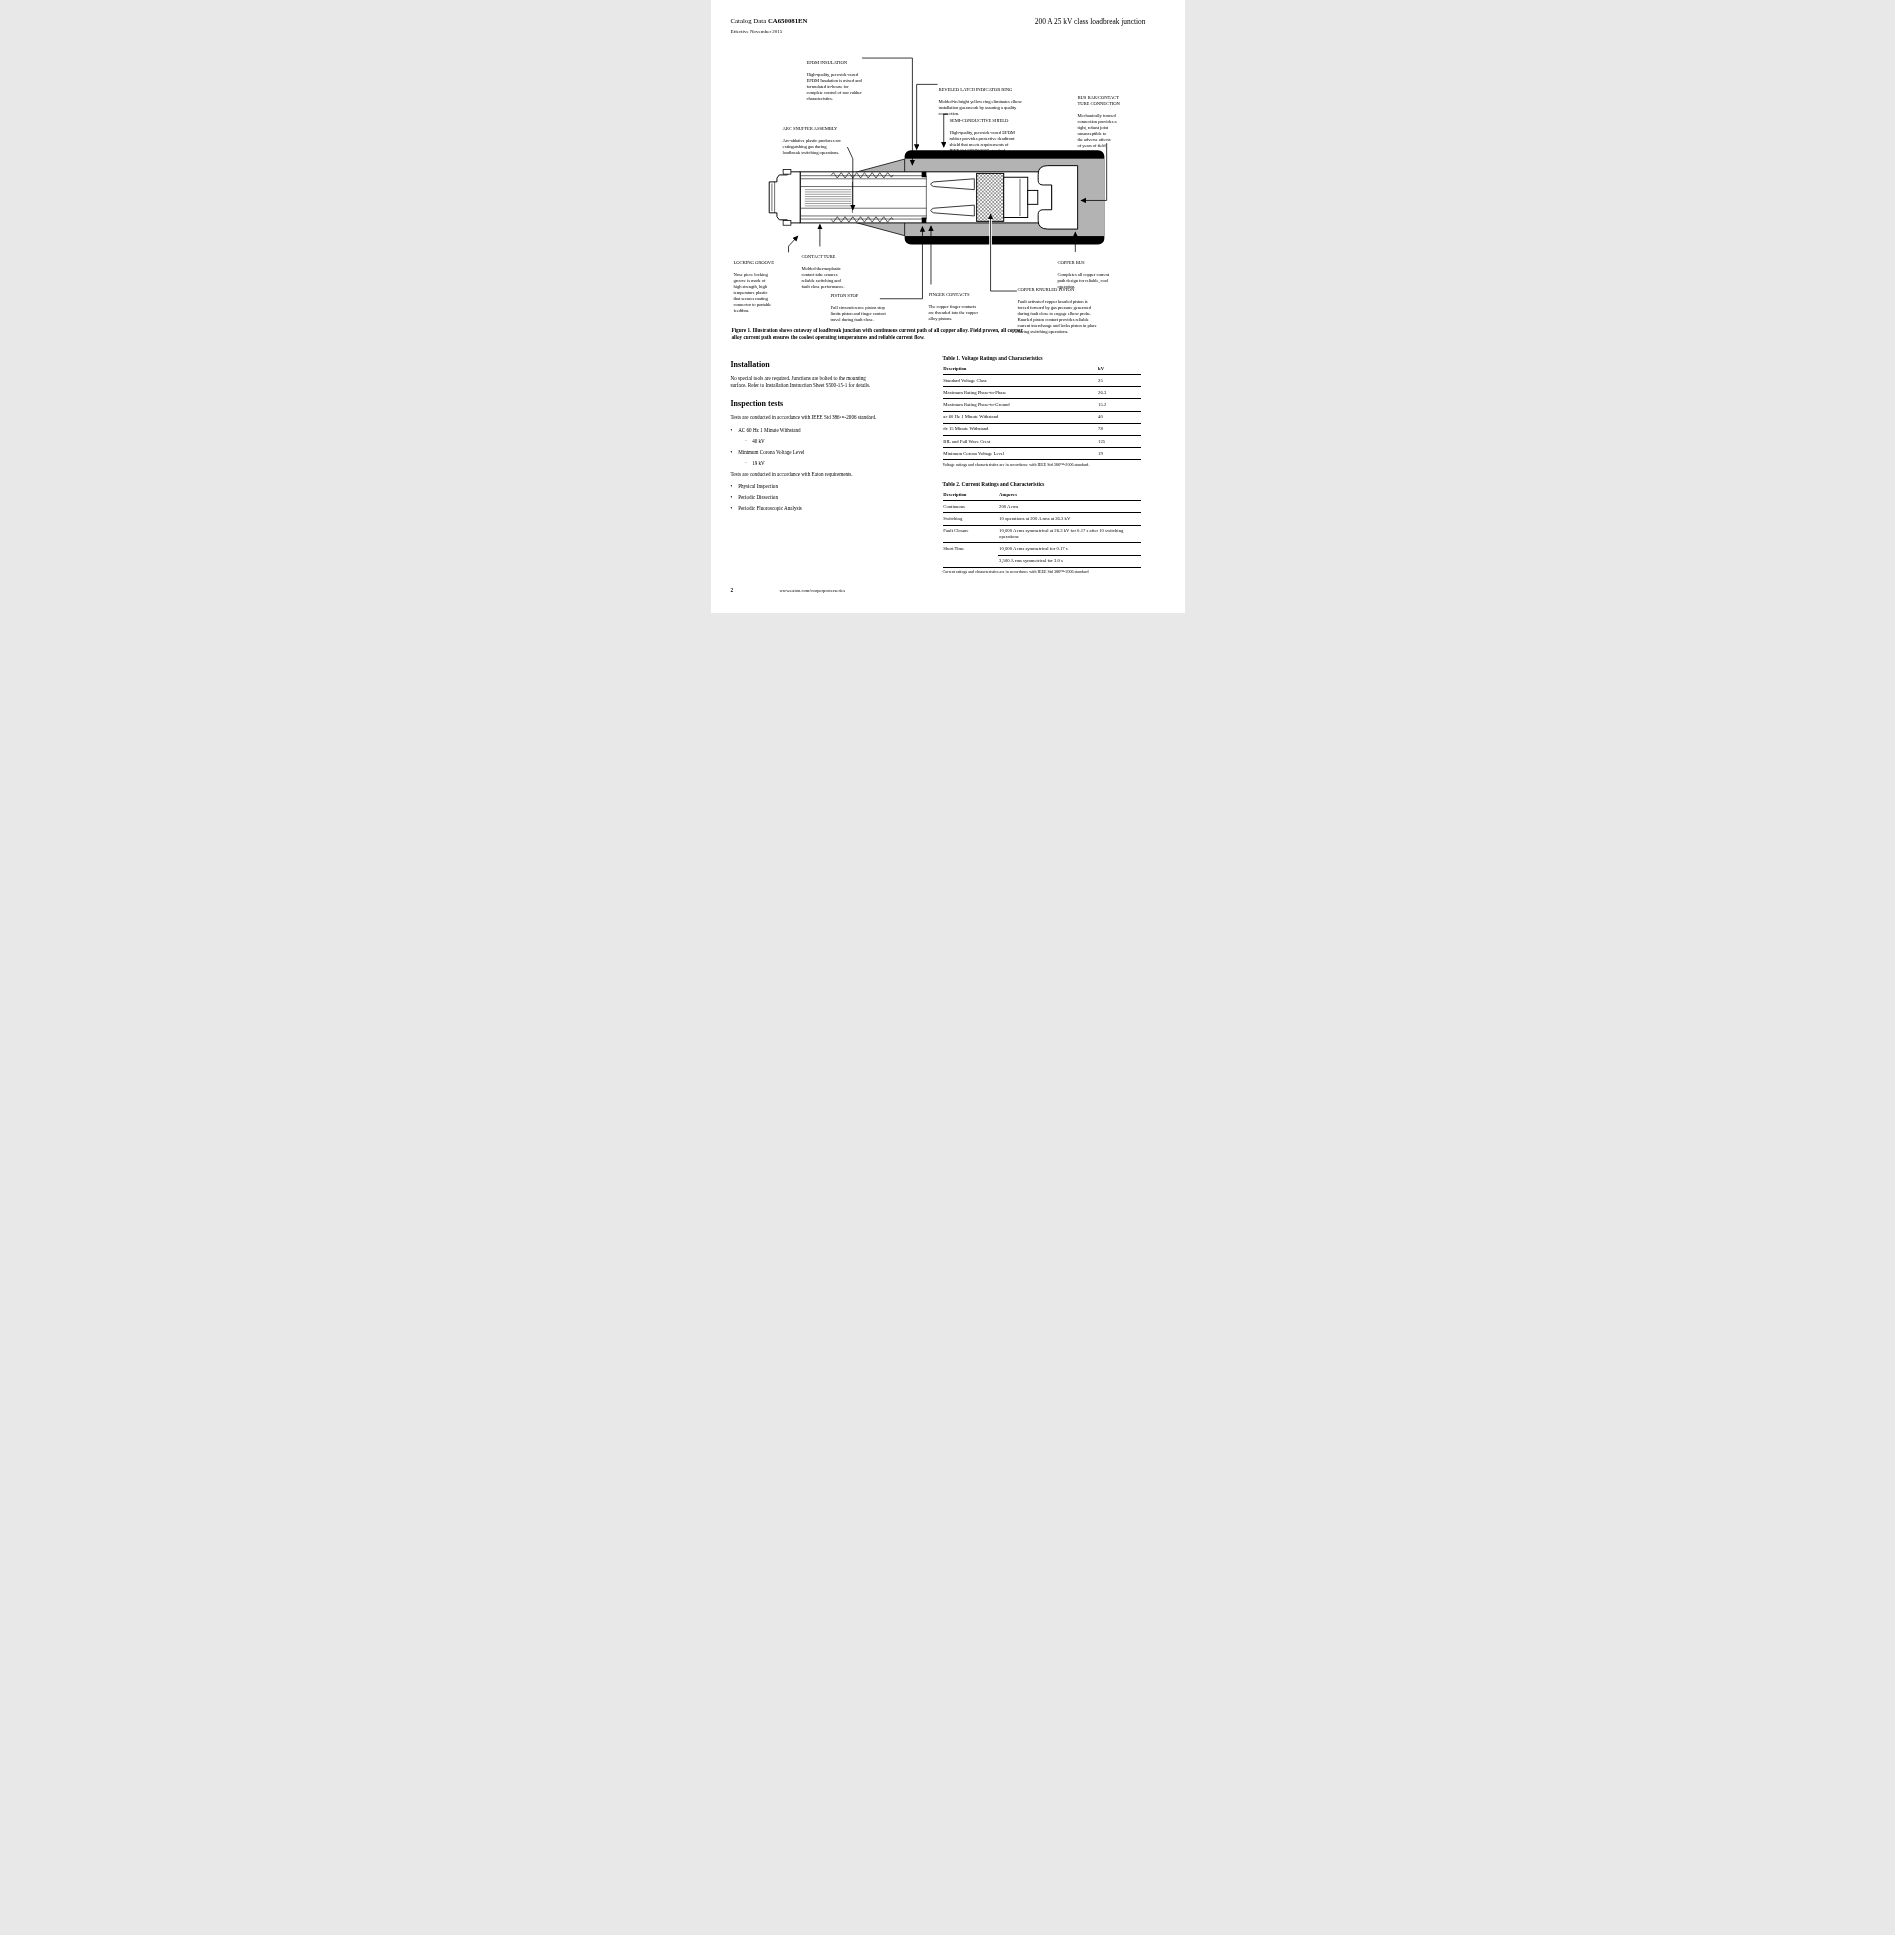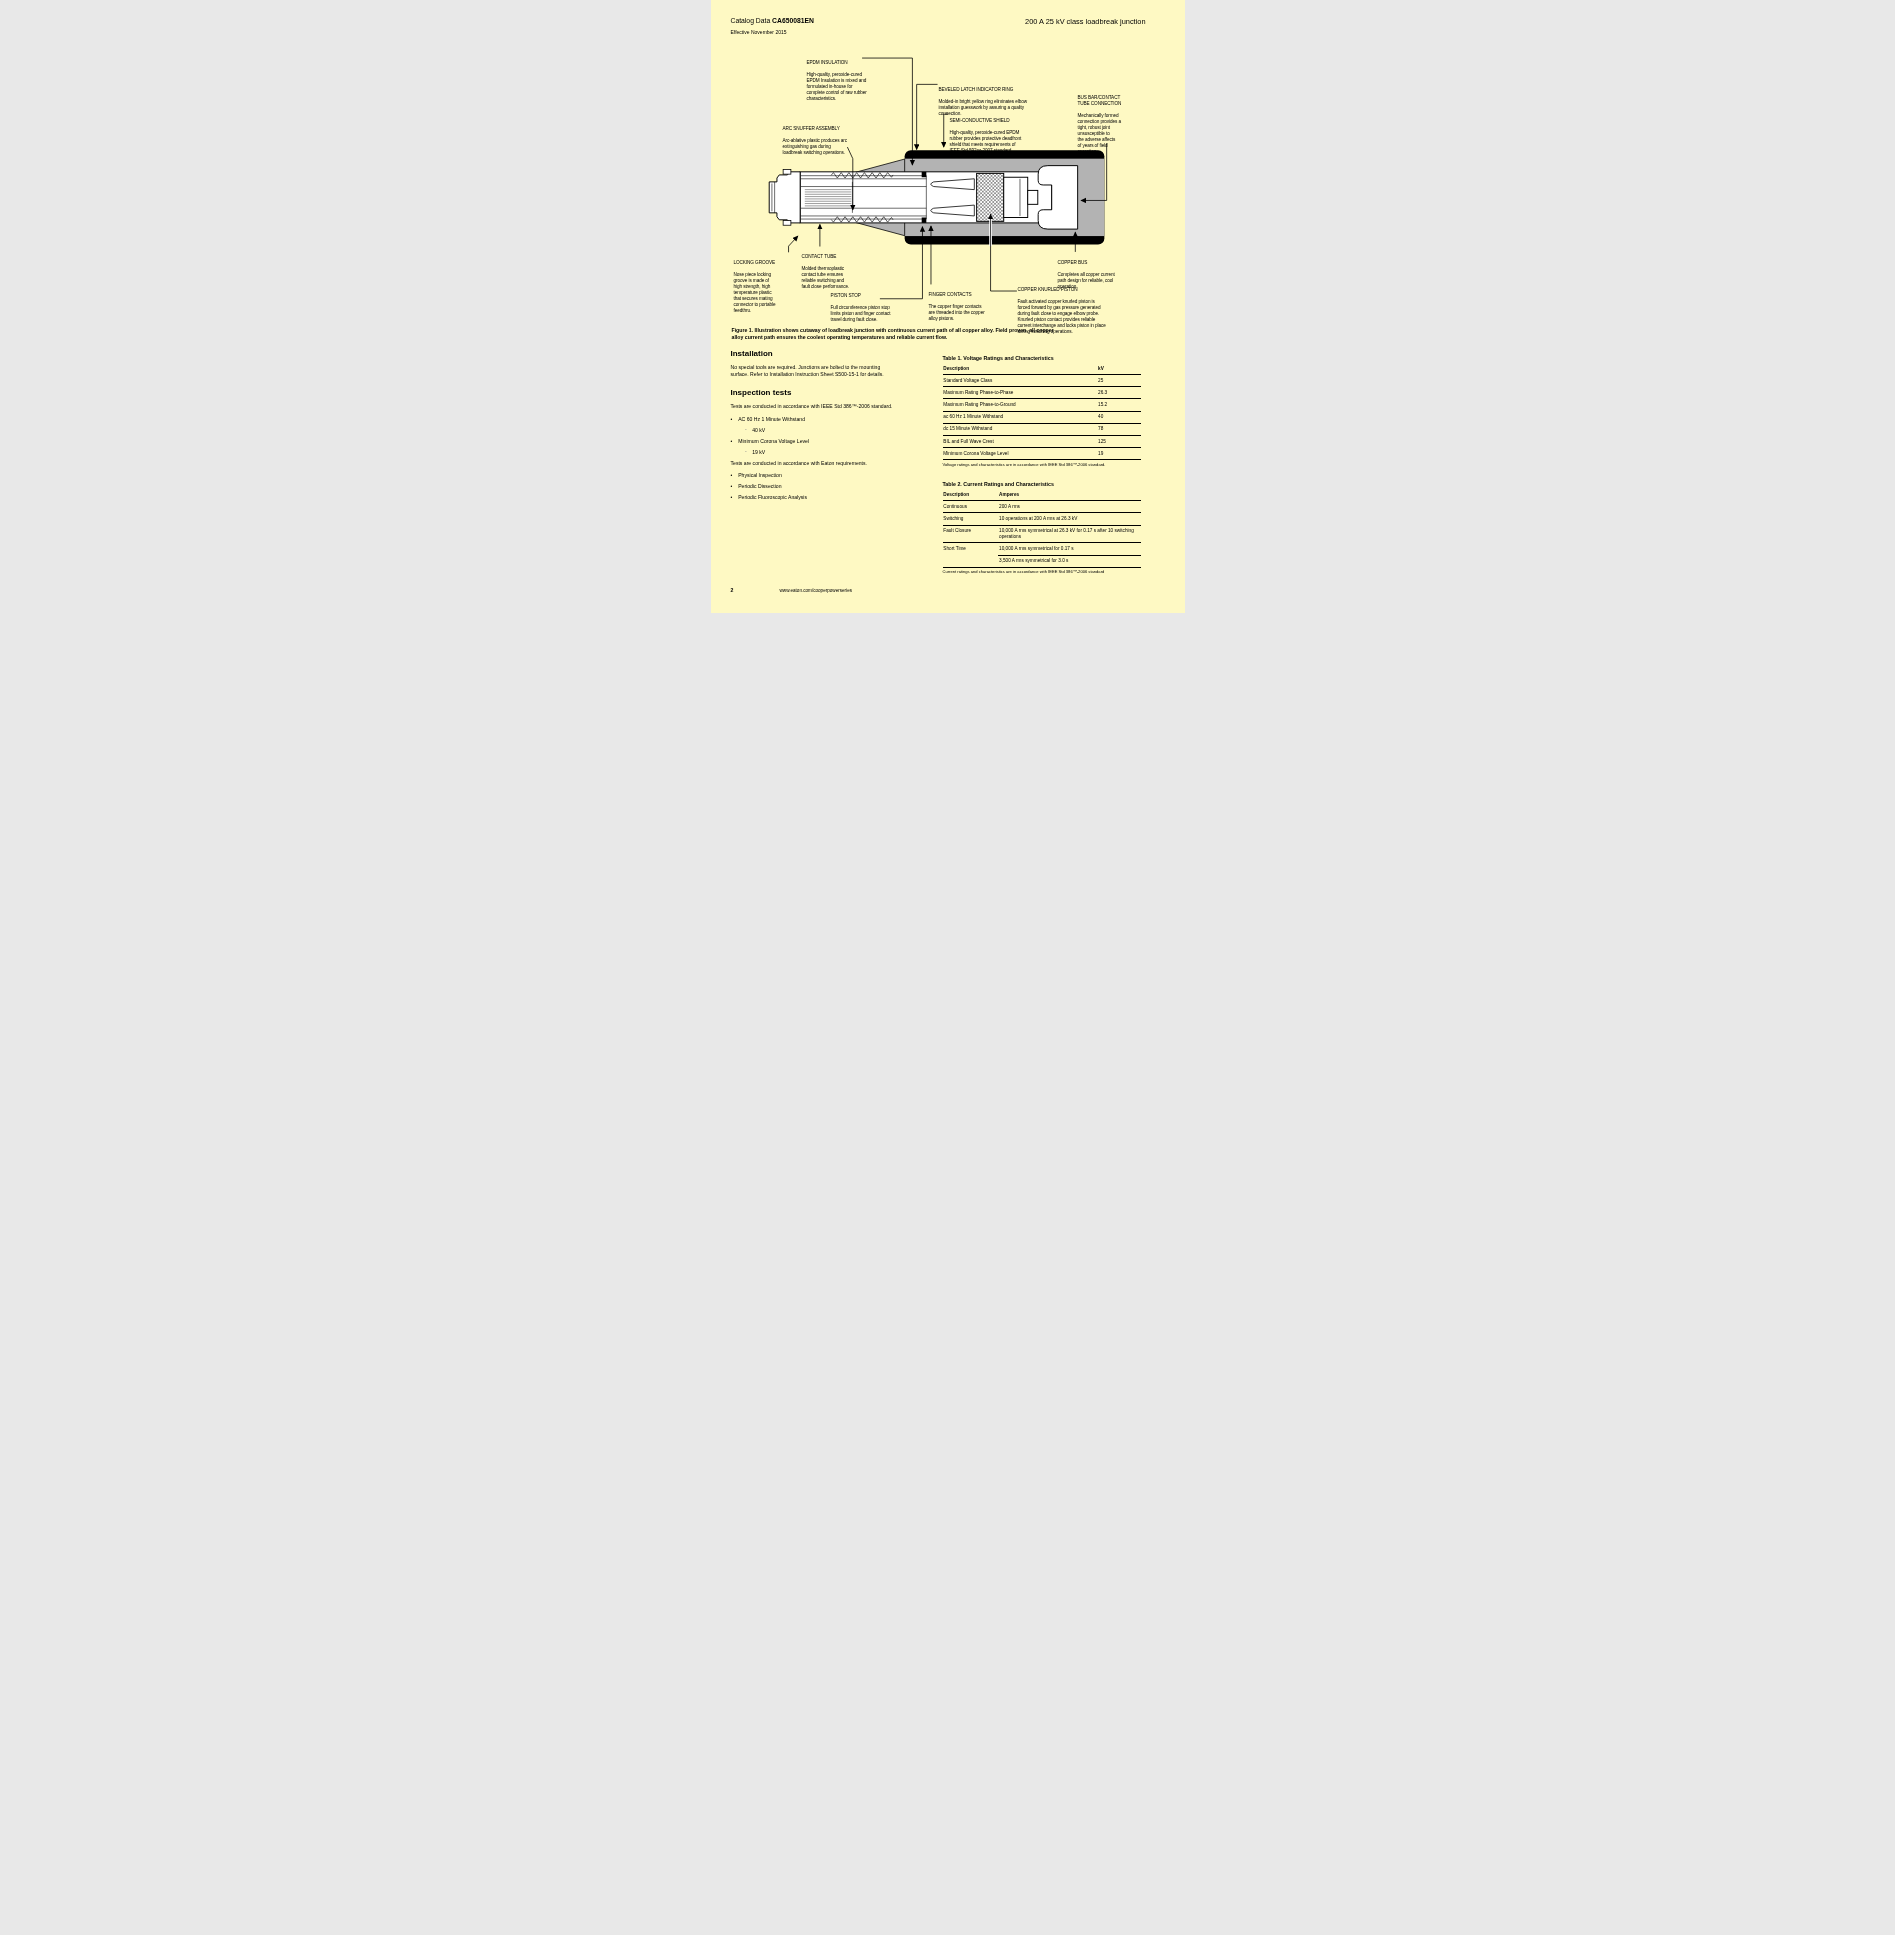--- a/index.html
+++ b/index.html
@@ -1,32 +1,32 @@
 <!DOCTYPE html>
 <html style="font-size:6.2px"><head>
 <meta charset="utf-8">
 <style>
   html,body{margin:0;padding:0;background:#e8e8e8;}
-  .page{position:relative;width:474px;height:613px;background:#fef9c3;margin:0 auto;
-        font-family:Liberation Sans, sans-serif;color:#000;overflow:hidden;}
+  .page{position:relative;width:474px;height:613px;background:#ffffff;margin:0 auto;
+        font-family:Liberation Serif, serif;color:#000;overflow:hidden;}
   
   .hdr{position:absolute;left:20px;right:39px;top:17px;display:flex;justify-content:space-between;align-items:flex-start;}
   .hdr-left{font-size:6.8px;}
   .hdr-left .docnum{font-weight:bold;}
   .hdr-right{font-size:7.4px;}
   .hdr-eff{position:absolute;left:20px;top:29px;font-size:5px;}
   
   svg.diagram{position:absolute;left:0;top:0;width:474px;height:613px;}
   
   .callout{position:absolute;font-size:4.7px;line-height:6px;letter-spacing:-0.1px;white-space:pre-line;}
   .c-title{white-space:pre-line;}
   
   .figcap{position:absolute;left:21px;top:327px;width:416px;font-weight:bold;font-size:5.2px;line-height:6.6px;white-space:pre-line;}
   
-  .leftcol{position:absolute;left:20px;top:349px;width:201px;}
+  .leftcol{position:absolute;left:20px;top:360px;width:201px;}
   .h1{font-size:8px;font-weight:bold;margin:0 0 5.8px 0;}
   .body-p{font-size:5.1px;line-height:6.8px;white-space:pre-line;margin:0 0 3.9px 0;}
   .h1.second{margin-top:10.5px;}
   .blist{margin:6.2px 0 0 0;}
   .brow{display:flex;font-size:5.1px;margin-bottom:5px;}
   .brow .dot{width:7.7px;flex:none;}
   .brow.lvl2{padding-left:14.7px;}
   .brow.lvl2 .dot{color:#8a8a8a;font-size:3.9px;line-height:6.2px;width:7px;}
   .note-p{font-size:5.1px;margin:0.8px 0 5.8px 0;}
   

